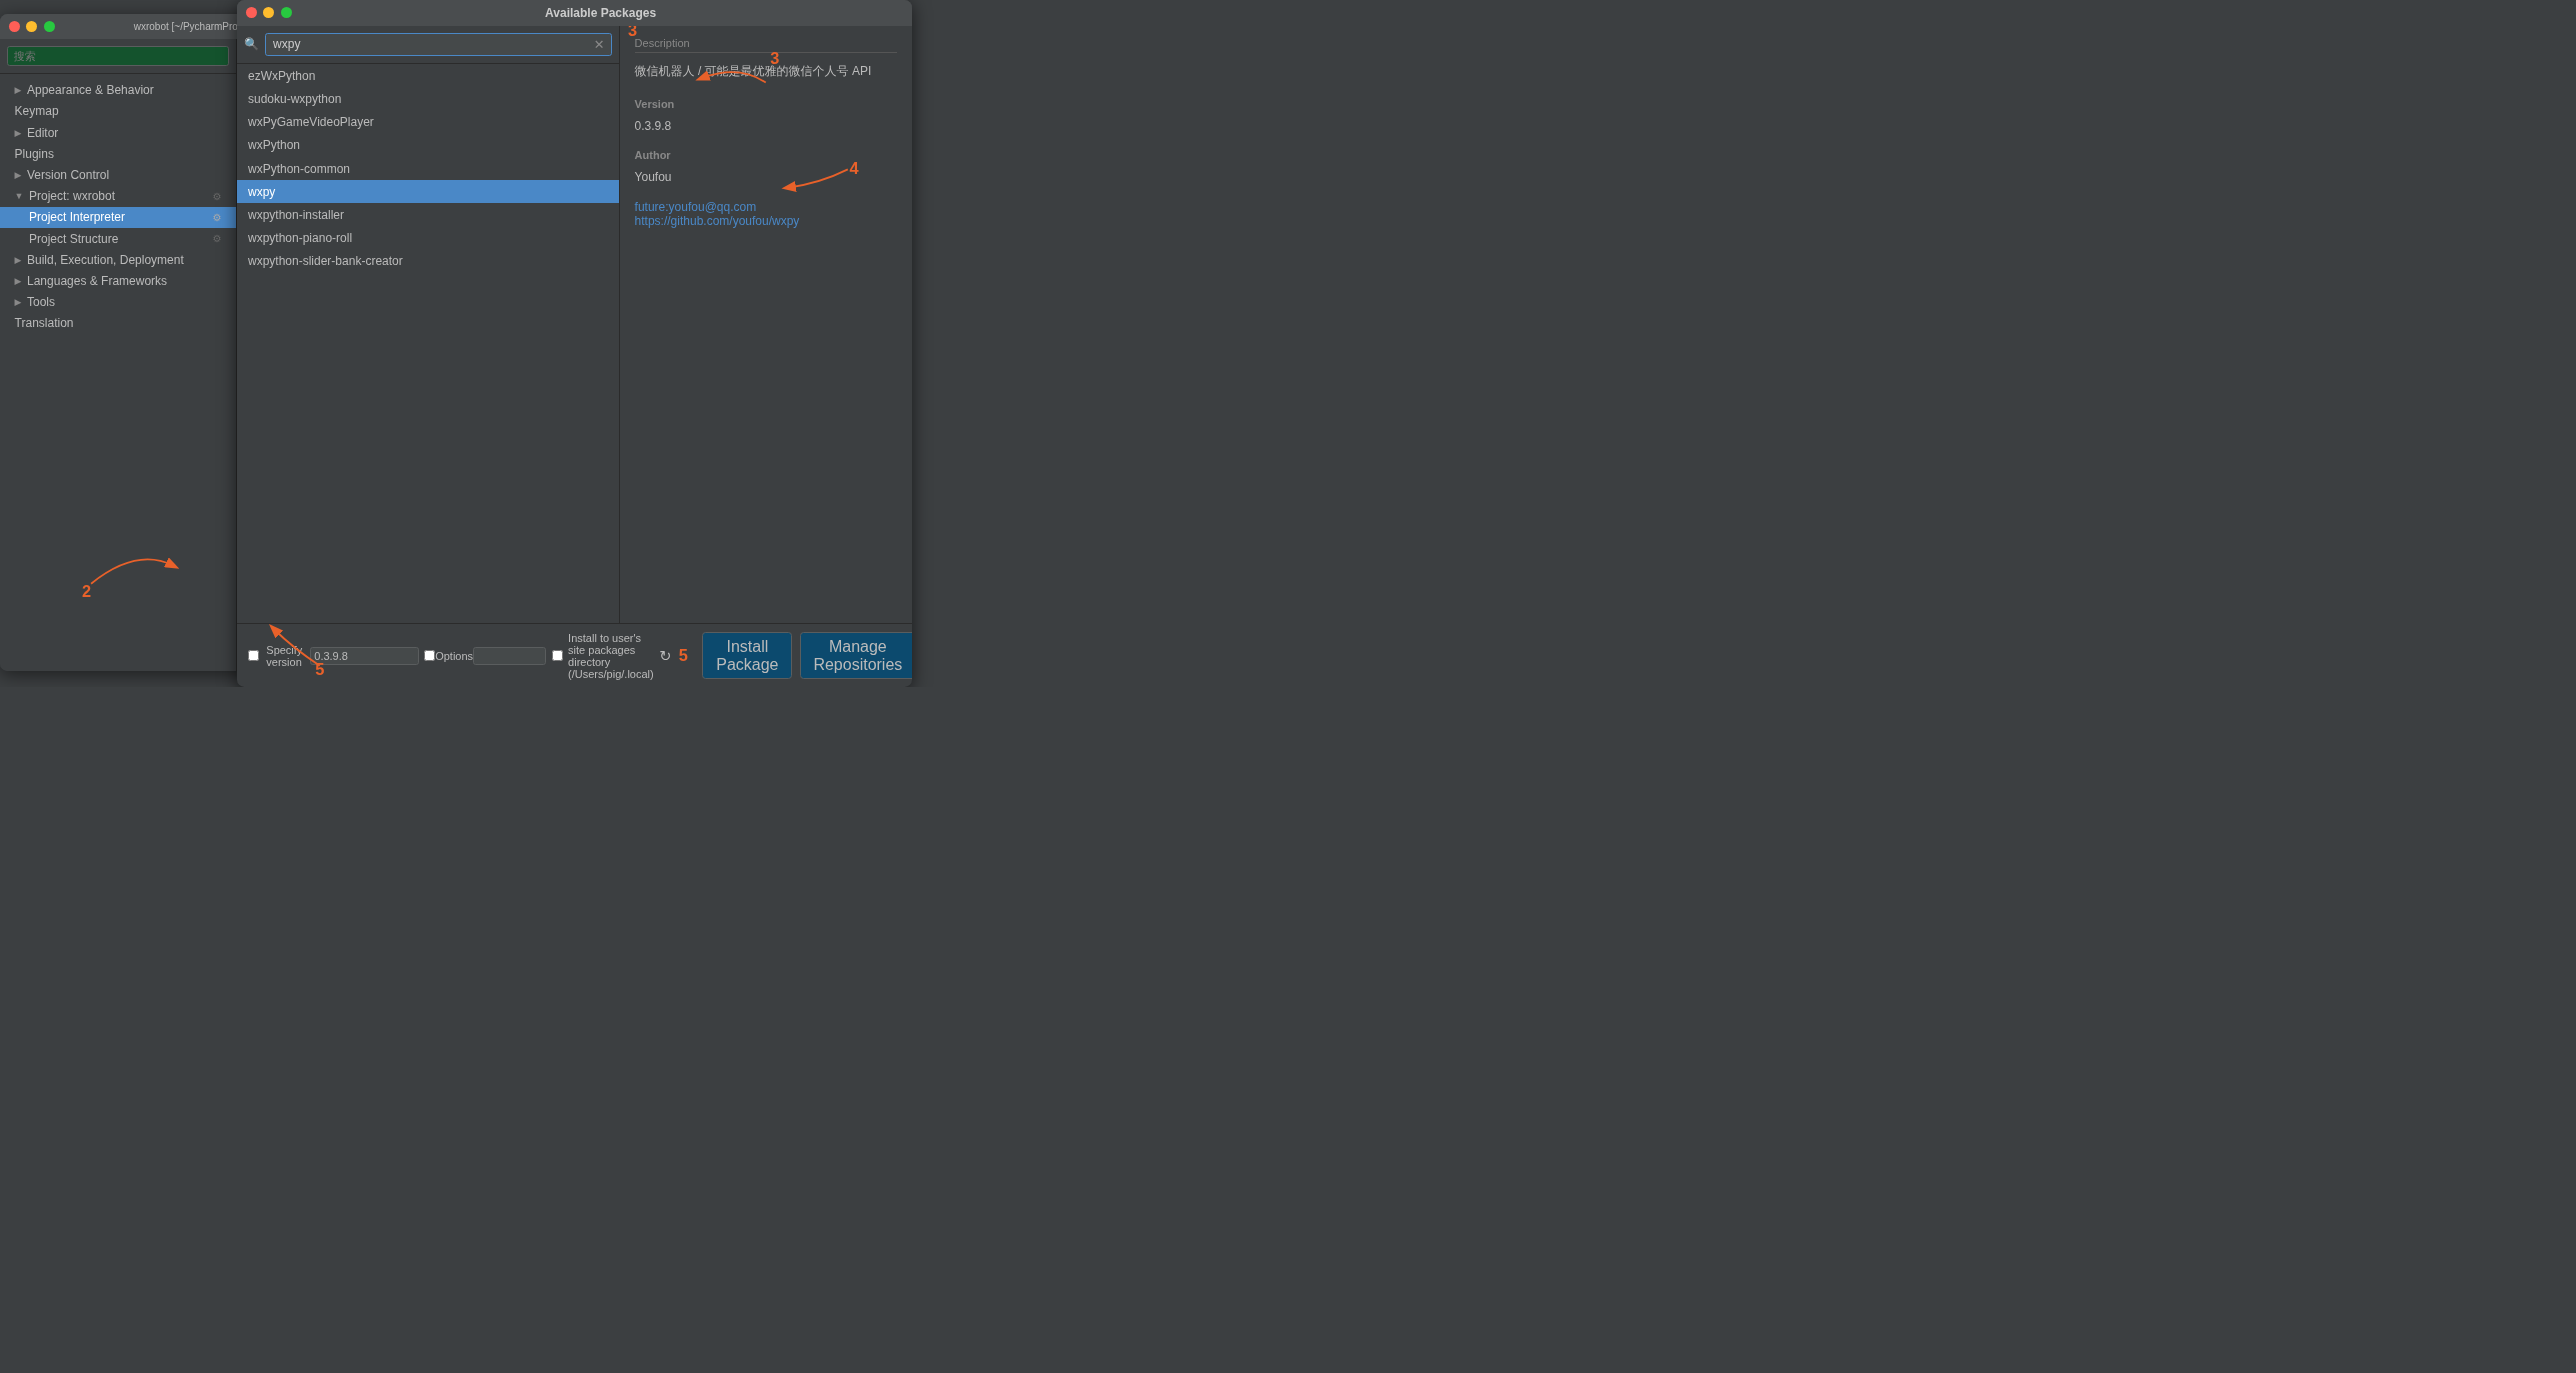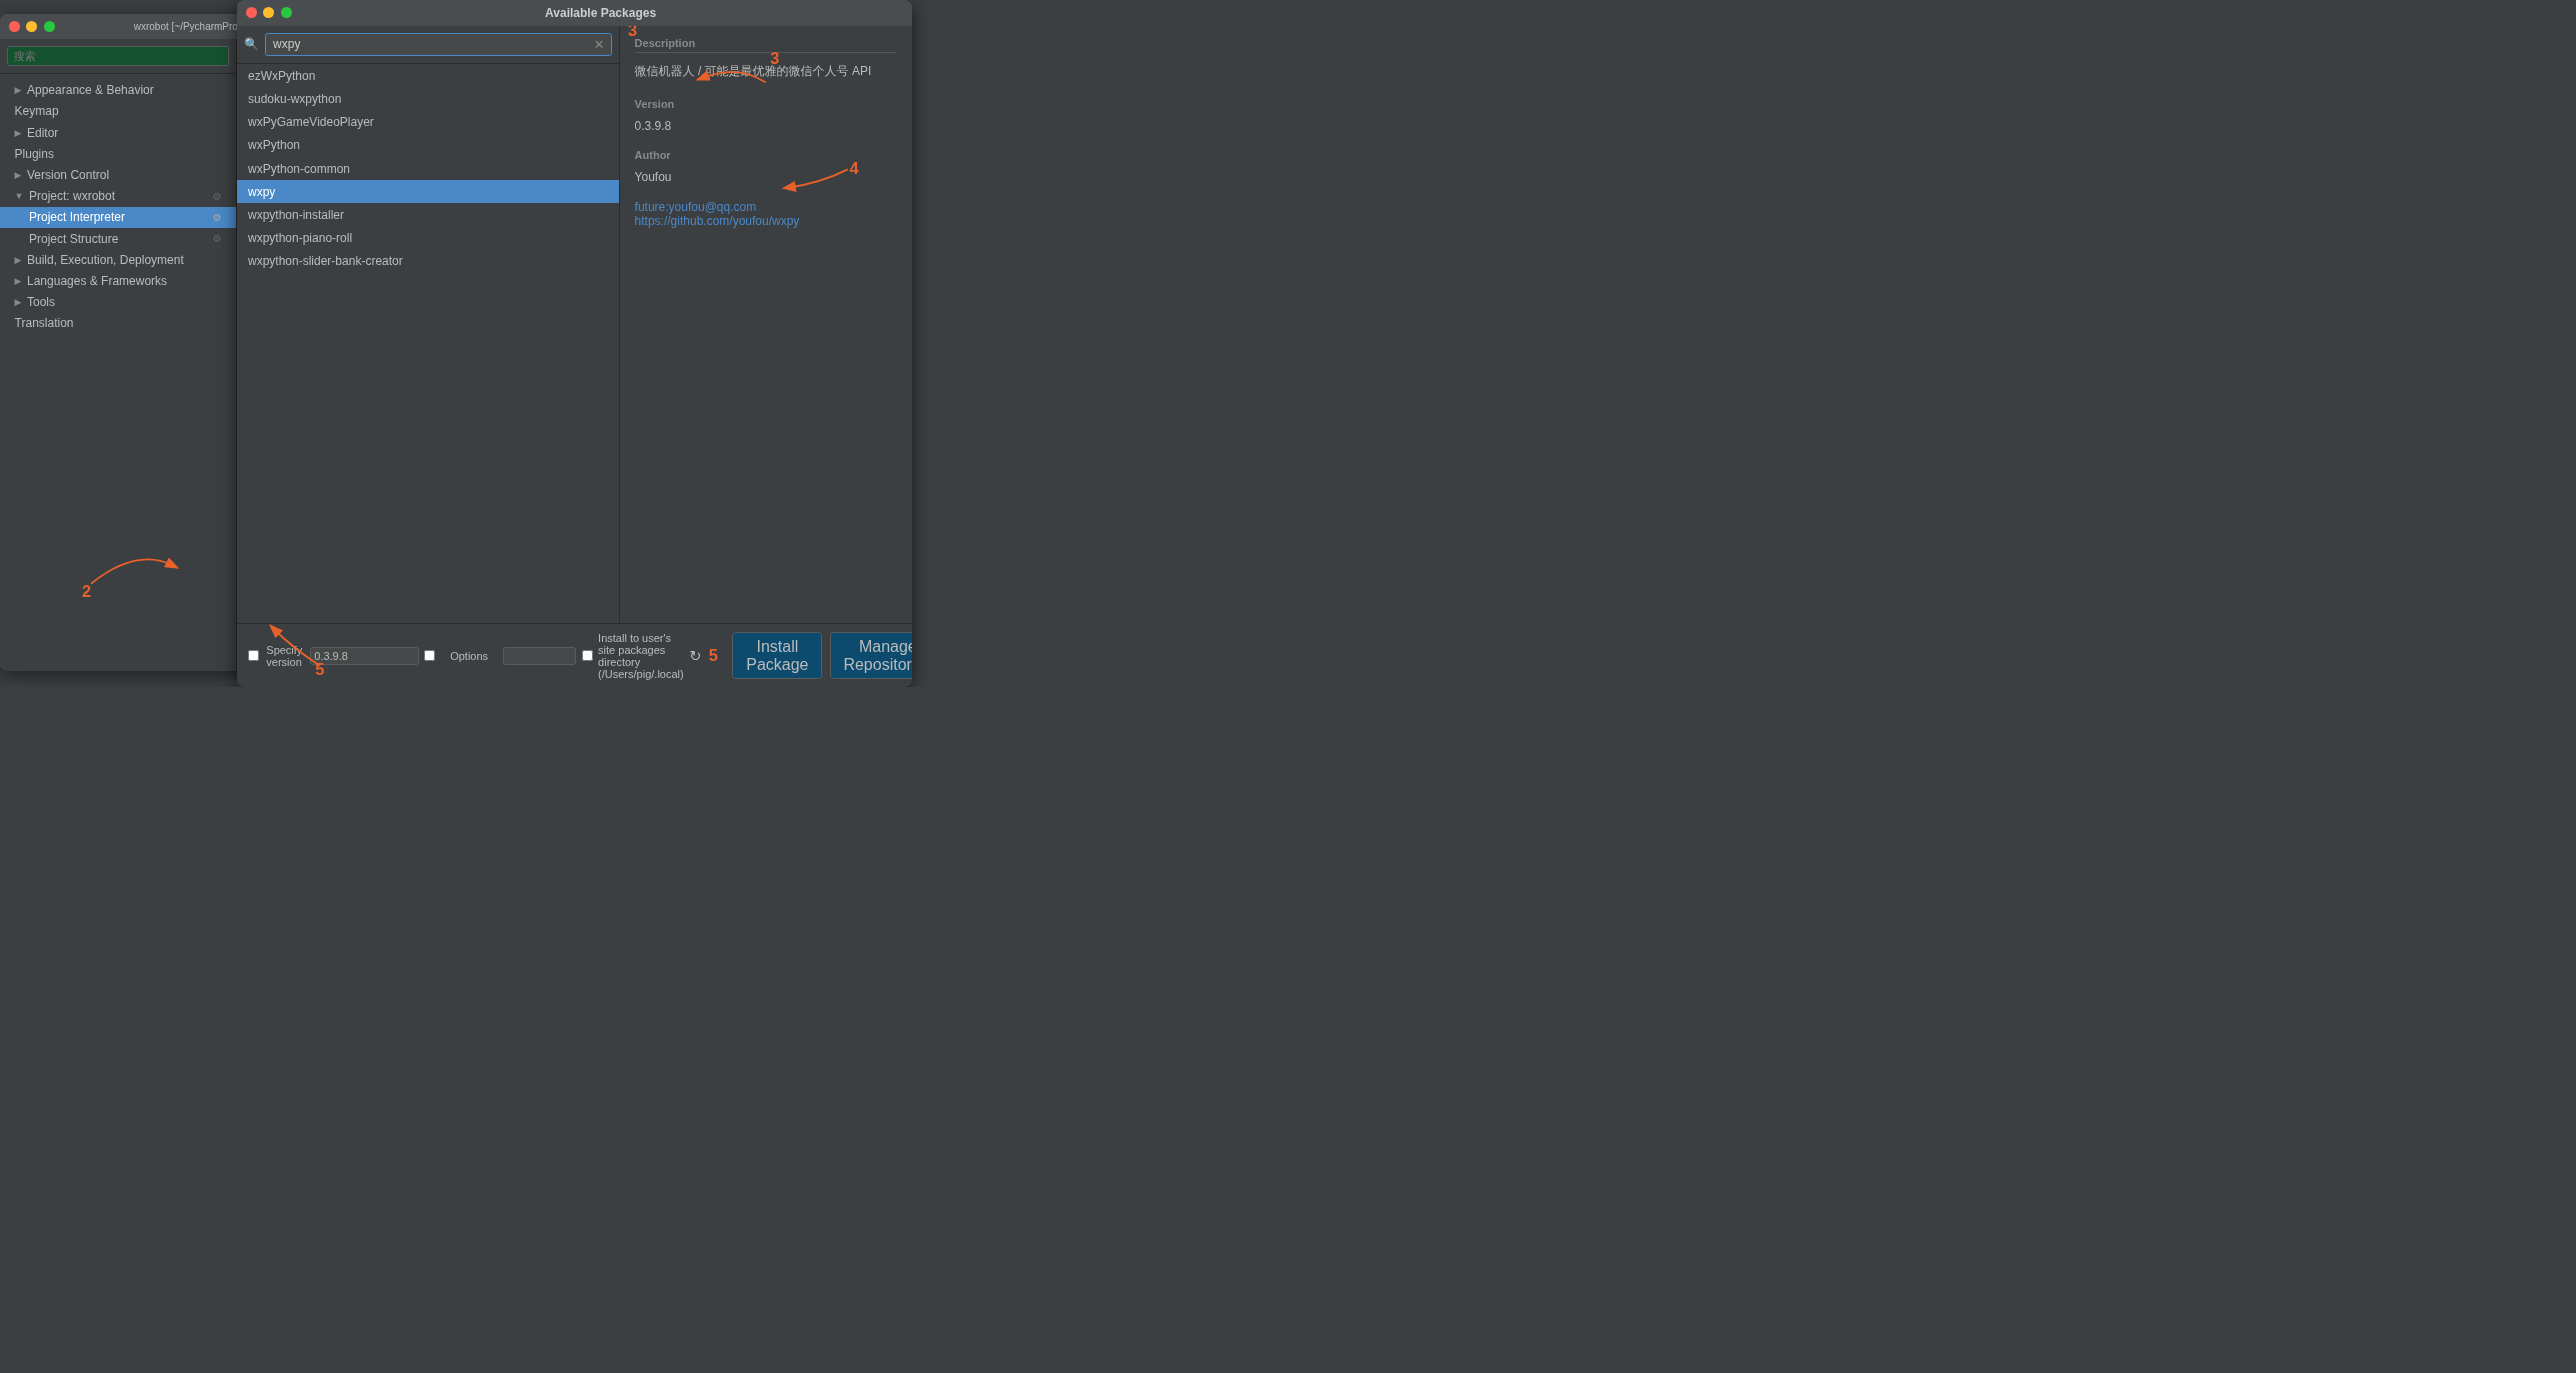--- a/index.html
+++ b/index.html
@@ -294,21 +294,21 @@
       padding: 11px 14.6px;
       overflow-y: auto;
       display: flex;
       flex-direction: column;
       gap: 9px;
     }
 
     .desc-header {
       font-size: 11px;
       color: #888;
-      font-weight: 700;
+      font-weight: 400;
       border-bottom: 0.9px solid #555;
       padding-bottom: 3.6px;
     }
 
     .desc-chinese {
       font-size: 12px;
       color: #bbb;
       line-height: 1.6;
     }
 
@@ -343,21 +343,21 @@
 
     .pkg-bottom-row1 {
       display: flex;
       align-items: center;
       gap: 7.3px;
     }
 
     .pkg-bottom-row2 {
       display: flex;
       align-items: center;
-      gap: 15px;
+      gap: 0;
       justify-content: space-between;
     }
 
     .version-label {
       color: #bbb;
       font-size: 11px;
     }
 
     .version-input {
       background: #45494a;

